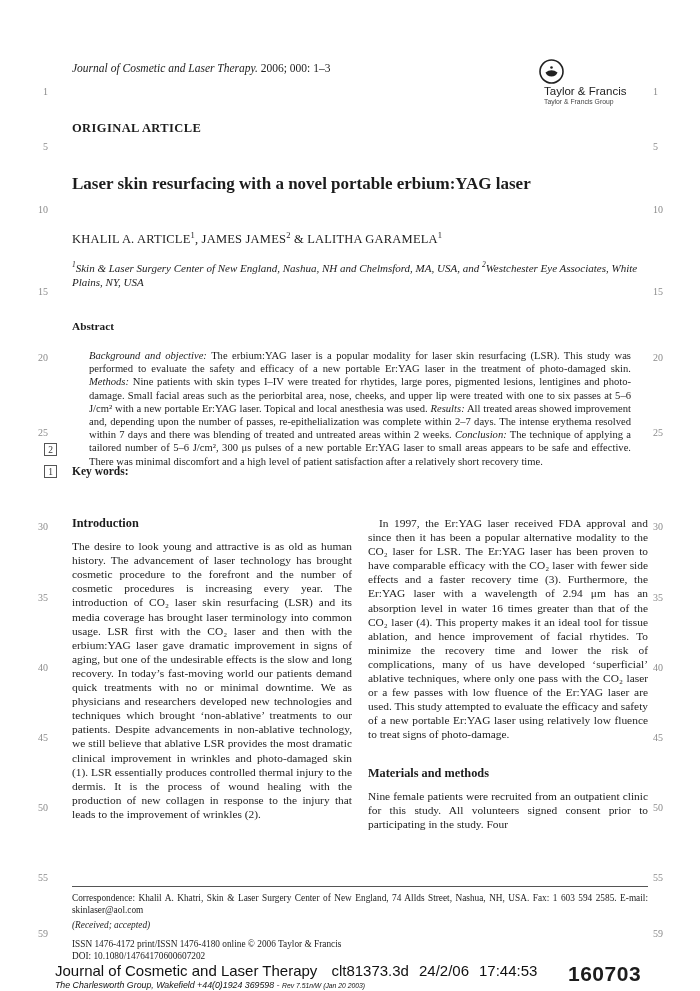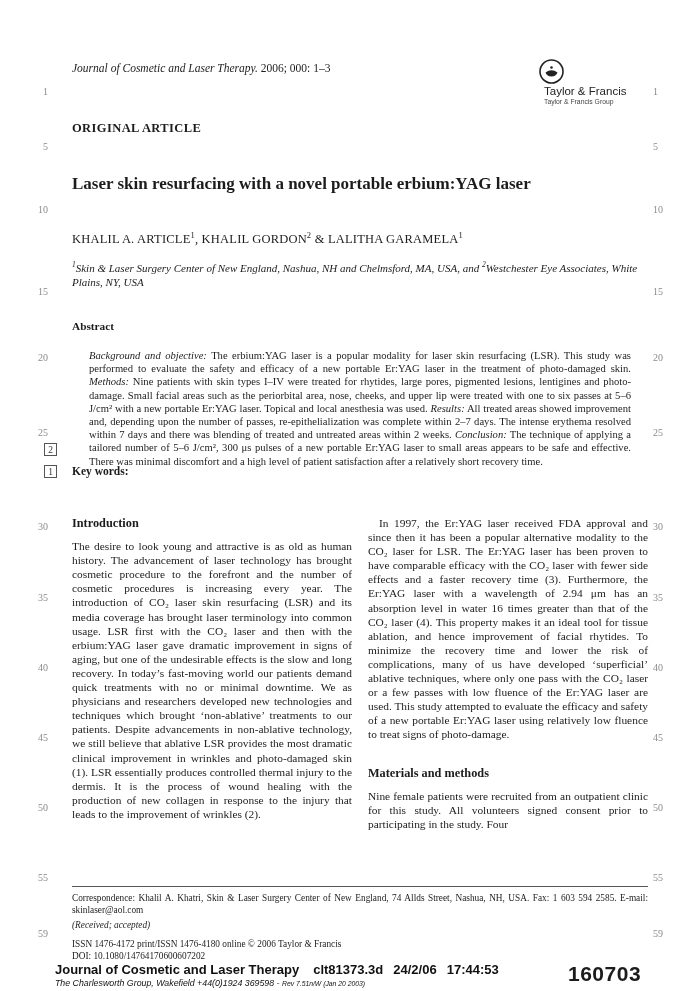--- a/index.html
+++ b/index.html
@@ -42,21 +42,21 @@
   .methods-head { margin:24px 0 9px 0 !important; }
   
   .footrule { position:absolute; left:72px; top:886px; width:576px; border-top:1px solid #555; }
   .smalltext { position:absolute; left:72px; width:576px; font-size:9.3px; line-height:12px; text-align:justify; }
   .corr { top:892px; }
   .received { top:919px; font-style:italic; }
   .issn { top:938px; }
   .doi { top:950px; }
   
   .stamp { position:absolute; left:55px; top:962px; font-family:"Liberation Sans", sans-serif; color:#111; }
-  .stamp-l1 { font-size:13px; font-weight:bold; }
+  .stamp-l1 { font-size:15px; font-weight:normal; }
   .stamp-l1 .gap { display:inline-block; width:14px; }
   .stamp-l1 .gap2 { display:inline-block; width:10px; }
   .stamp-l2 { font-size:8.8px; font-style:italic; margin-top:1px; }
   .stamp-rev { font-size:6.8px; }
   .stamp-code { position:absolute; left:568px; top:962px; width:92px; 
     font-family:"Liberation Sans", sans-serif; font-size:21px; font-weight:bold; letter-spacing:.5px; }
 </style>
 </head>
 <body>
 
@@ -102,21 +102,21 @@
   <span class="lnum right" style="top:592px">35</span>
   <span class="lnum right" style="top:662px">40</span>
   <span class="lnum right" style="top:732px">45</span>
   <span class="lnum right" style="top:802px">50</span>
   <span class="lnum right" style="top:872px">55</span>
   <span class="lnum right" style="top:928px">59</span>
 
   <div class="article-type">ORIGINAL ARTICLE</div>
   <h1 class="title" style="margin:0">Laser skin resurfacing with a novel portable erbium:YAG laser</h1>
 
-  <div class="authors"><span>KHALIL A. ARTICLE</span><sup>1</sup><span>, </span><span>KHALIL GORDON</span><sup>2</sup><span> &amp; </span><span>LALITHA GARAMELA</span><sup>1</sup></div>
+  <div class="authors"><span>KHALIL A. ARTICLE</span><sup>1</sup><span>, </span><span>JAMES JAMES</span><sup>2</sup><span> &amp; </span><span>LALITHA GARAMELA</span><sup>1</sup></div>
 
   <div class="affil"><sup>1</sup><span>Skin &amp; Laser Surgery Center of New England, Nashua, NH and Chelmsford, MA, USA, and </span><sup>2</sup><span>Westchester Eye Associates, White Plains, NY, USA</span></div>
 
   <div class="abstract">
     <div class="abs-head">Abstract</div>
     <p class="abs-text"><i>Background and objective:</i><span> The erbium:YAG laser is a popular modality for laser skin resurfacing (LSR). This study was performed to evaluate the safety and efficacy of a new portable Er:YAG laser in the treatment of photo-damaged skin. </span><i>Methods:</i><span> Nine patients with skin types I–IV were treated for rhytides, large pores, pigmented lesions, lentigines and photo-damage. Small facial areas such as the periorbital area, nose, cheeks, and upper lip were treated with one to six passes at 5–6 J/cm² with a new portable Er:YAG laser. Topical and local anesthesia was used. </span><i>Results:</i><span> All treated areas showed improvement and, depending upon the number of passes, re-epithelialization was complete within 2–7 days. The intense erythema resolved within 7 days and there was blending of treated and untreated areas within 2 weeks. </span><i>Conclusion:</i><span> The technique of applying a tailored number of 5–6 J/cm², 300 μs pulses of a new portable Er:YAG laser to small areas appears to be safe and effective. There was minimal discomfort and a high level of patient satisfaction after a relatively short recovery time.</span></p>
   </div>
 
   <div class="proof-box" style="top:443px">2</div>
   <div class="proof-box" style="top:465px">1</div>

